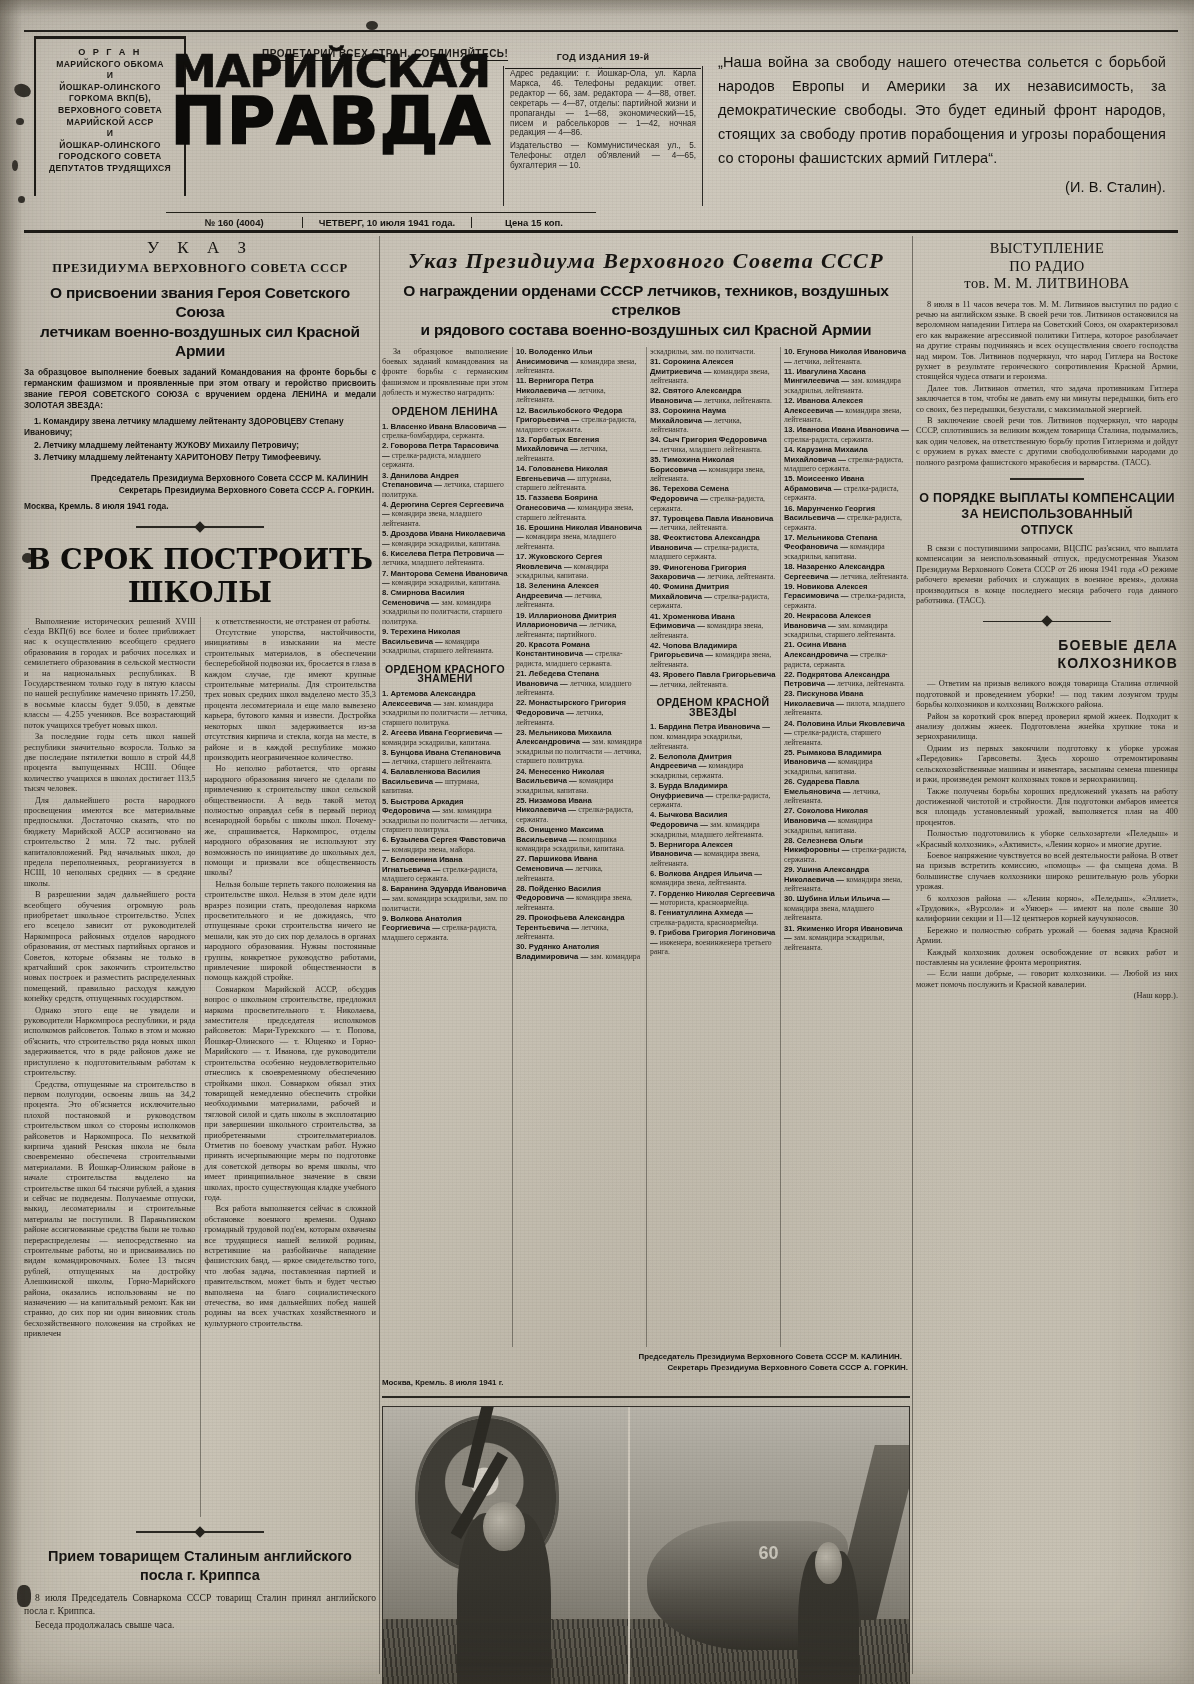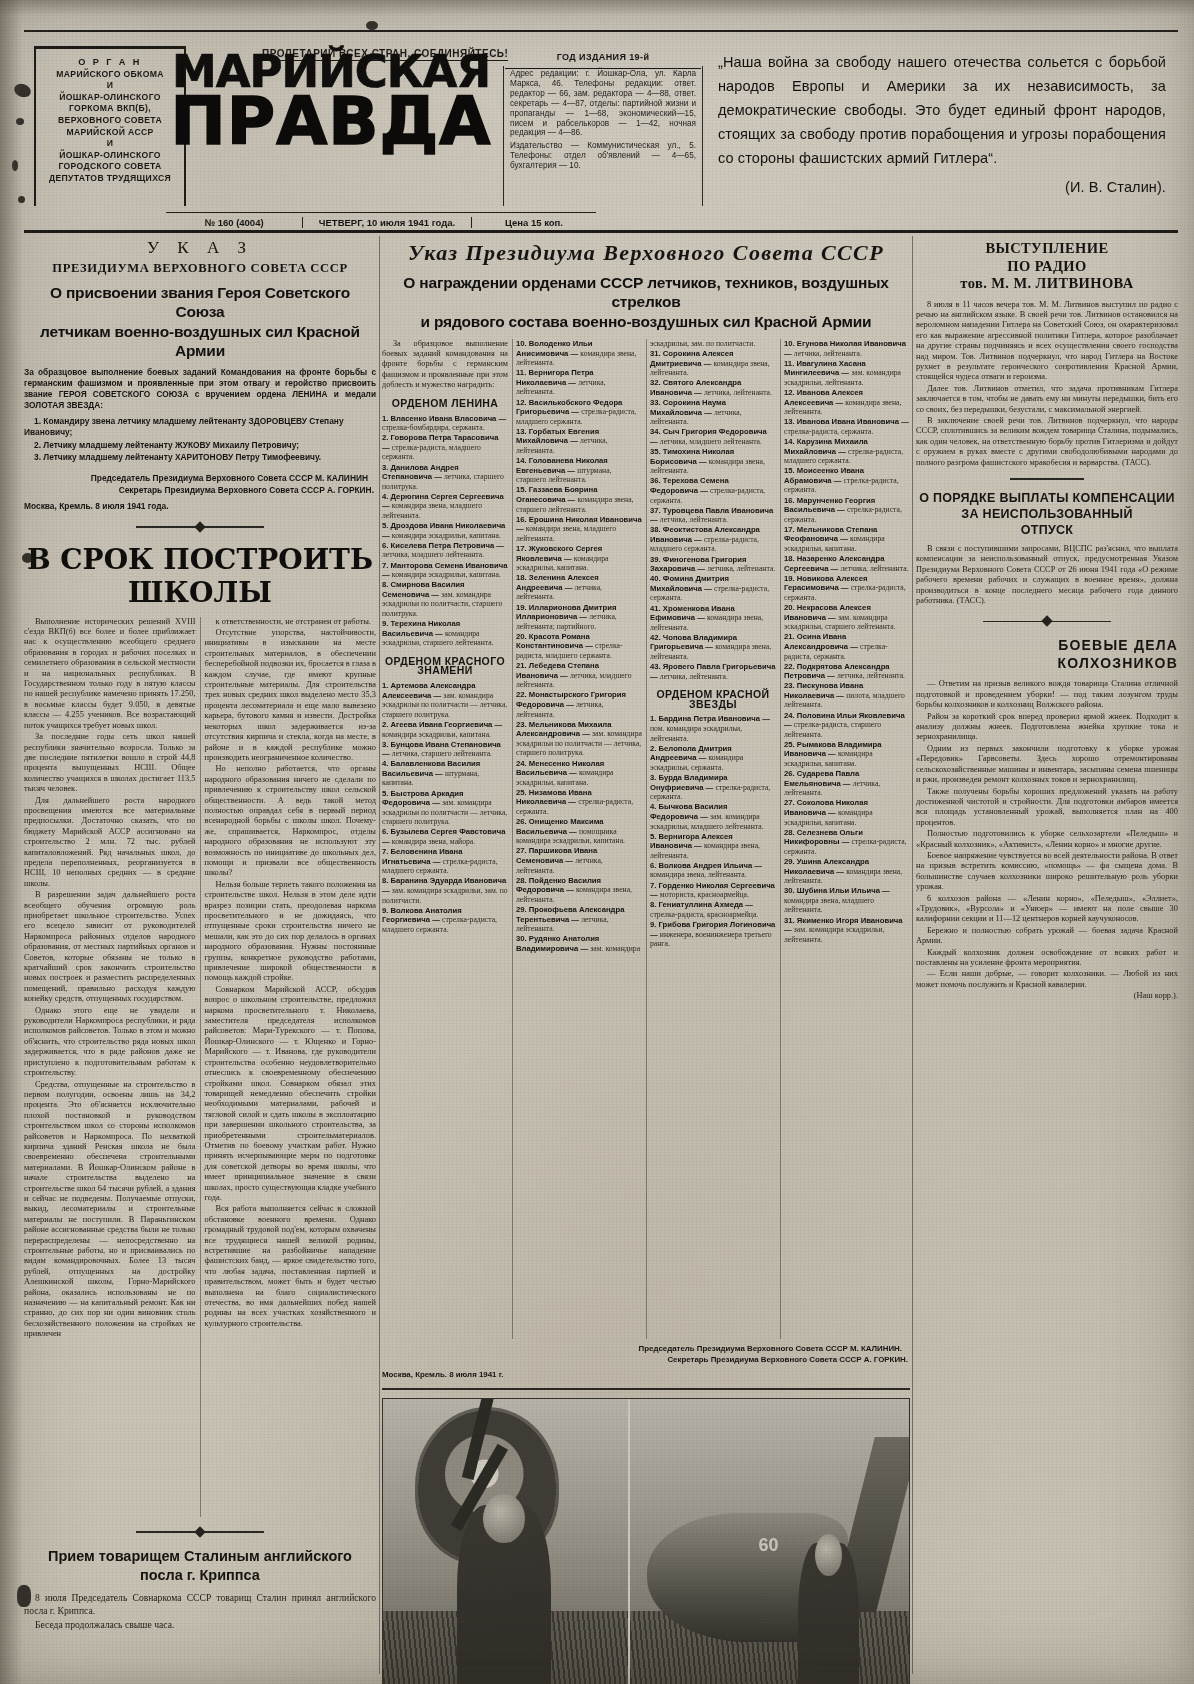--- a/index.html
+++ b/index.html
@@ -33,21 +33,21 @@
     position:absolute;inset:0;pointer-events:none;
     box-shadow:inset 0 0 90px rgba(60,54,44,.28), inset 0 0 26px rgba(60,54,44,.18);
   }
   .sheet{position:absolute;inset:0;}
 
   
   .masthead{position:absolute;left:0;right:0;top:0;height:232px;}
   .mh-rule{position:absolute;left:24px;right:16px;height:2px;background:#211f1b;}
 
   .organ-box{
-    position:absolute;left:34px;top:46px;width:152px;height:160px;
+    position:absolute;left:34px;top:36px;width:152px;height:160px;
     border:2px solid #1d1b17;border-top-width:3px;border-bottom:none;
     text-align:center;padding-top:8px;box-sizing:border-box;
   }
   .organ-box div{
     font-family:"Liberation Sans",sans-serif;font-weight:bold;
     font-size:8.6px;letter-spacing:.35px;line-height:11.6px;color:#1b1915;
     text-transform:uppercase;
   }
   .organ-box .sp{letter-spacing:2.4px;font-size:9.2px;}
 
@@ -126,28 +126,28 @@
   .hd-ukaz-sub{
     text-align:center;font-family:"Liberation Serif",serif;
     font-size:12.6px;letter-spacing:.6px;margin-top:3px;
   }
   .hd-black{
     text-align:center;font-family:"Liberation Sans",sans-serif;font-weight:bold;
     font-size:15.5px;line-height:19px;letter-spacing:-.2px;margin-top:7px;color:#121110;
   }
   .hd-italic{
     text-align:center;font-family:"Liberation Serif",serif;font-style:italic;
-    font-weight:bold;font-size:22px;letter-spacing:1.4px;margin-top:4px;
+    font-weight:bold;font-size:22px;letter-spacing:1.4px;margin-top:12px;
   }
   .hd-big{
     text-align:center;font-family:"DejaVu Serif",serif;font-weight:bold;
     font-size:28px;letter-spacing:0px;margin:10px 0 8px 0;color:#0f0e0c;
   }
   .hd-radio{
-    text-align:center;font-family:"Liberation Serif",serif;font-weight:bold;
+    text-align:center;font-family:"Liberation Serif",serif;font-weight:normal;
     font-size:14.5px;line-height:17.5px;letter-spacing:.4px;margin-top:4px;
   }
   .hd-sans-c{
     text-align:center;font-family:"Liberation Sans",sans-serif;font-weight:bold;
     font-size:12.5px;line-height:16px;letter-spacing:.3px;
   }
   .hd-sans-big{
     text-align:right;font-family:"Liberation Sans",sans-serif;font-weight:bold;
     font-size:14px;line-height:18px;letter-spacing:1.2px;
   }

